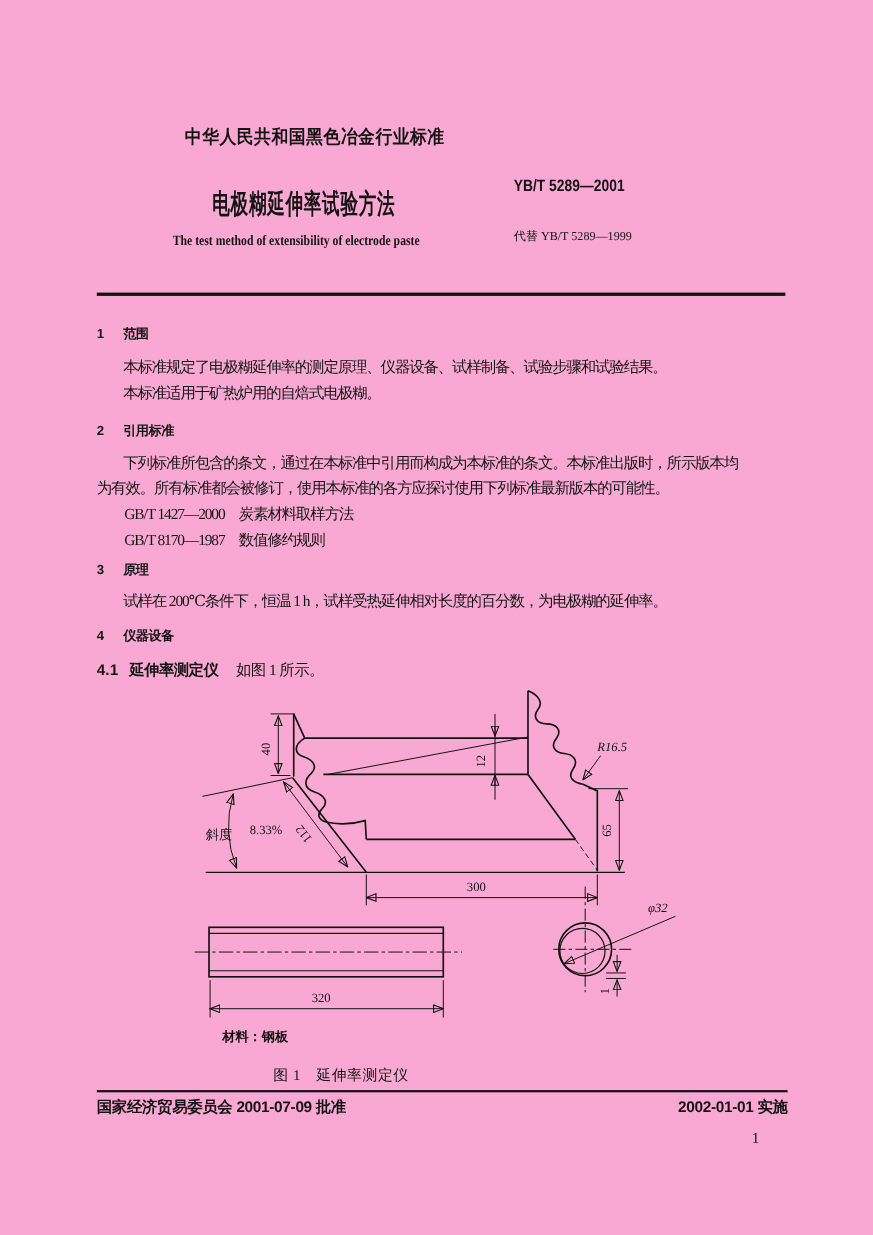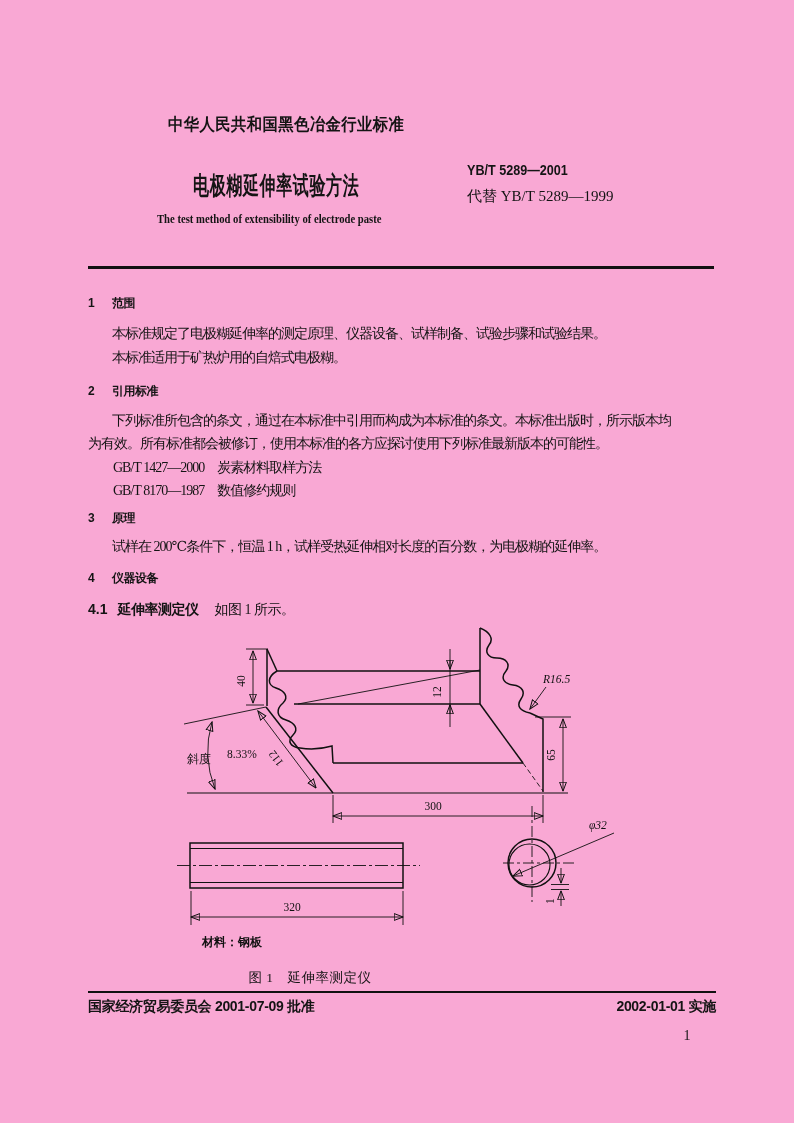--- a/index.html
+++ b/index.html
@@ -8,21 +8,21 @@
   .sans{font-family:"Liberation Sans","DejaVu Sans",sans-serif;}
   .serif{font-family:"Liberation Serif","DejaVu Serif",serif;}
   .abs{position:absolute;white-space:nowrap;}
 
   .hdr-line1{left:168px;top:113px;font-size:17px;font-weight:bold;
              transform:scaleX(0.9);transform-origin:left top;letter-spacing:.5px;}
   .hdr-title{left:193px;top:169px;font-size:25px;font-weight:bold;
              transform:scaleX(0.64);transform-origin:left top;letter-spacing:1px;}
   .hdr-stdno{left:467px;top:161px;font-size:15px;font-weight:bold;
              transform:scaleX(0.84);transform-origin:left top;}
-  .hdr-repl{left:467px;top:187px;font-size:15px;}
+  .hdr-repl{left:467px;top:207px;font-size:11px;}
   .hdr-en{left:157px;top:211px;font-size:13px;font-weight:bold;
           transform:scaleX(0.82);transform-origin:left top;}
 
   .rule{position:absolute;background:#111;}
   .rule-top{left:88px;top:266px;width:626px;height:2.5px;}
   .rule-bottom{left:88px;top:991px;width:628px;height:2.2px;}
 
   .sec-h{font-size:12px;font-weight:bold;letter-spacing:-0.5px;}
   .sec-h .no{display:inline-block;min-width:12px;margin-right:12px;}
   .body-t{font-size:14px;letter-spacing:-1px;}

